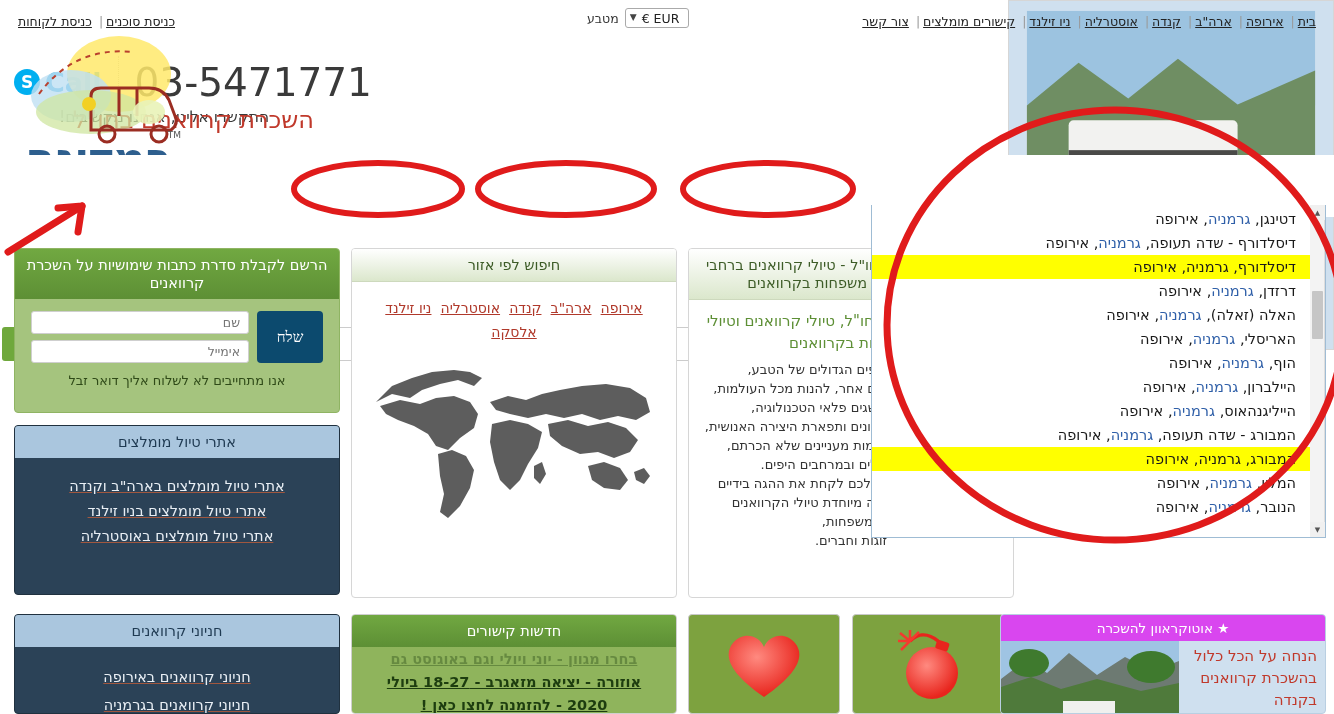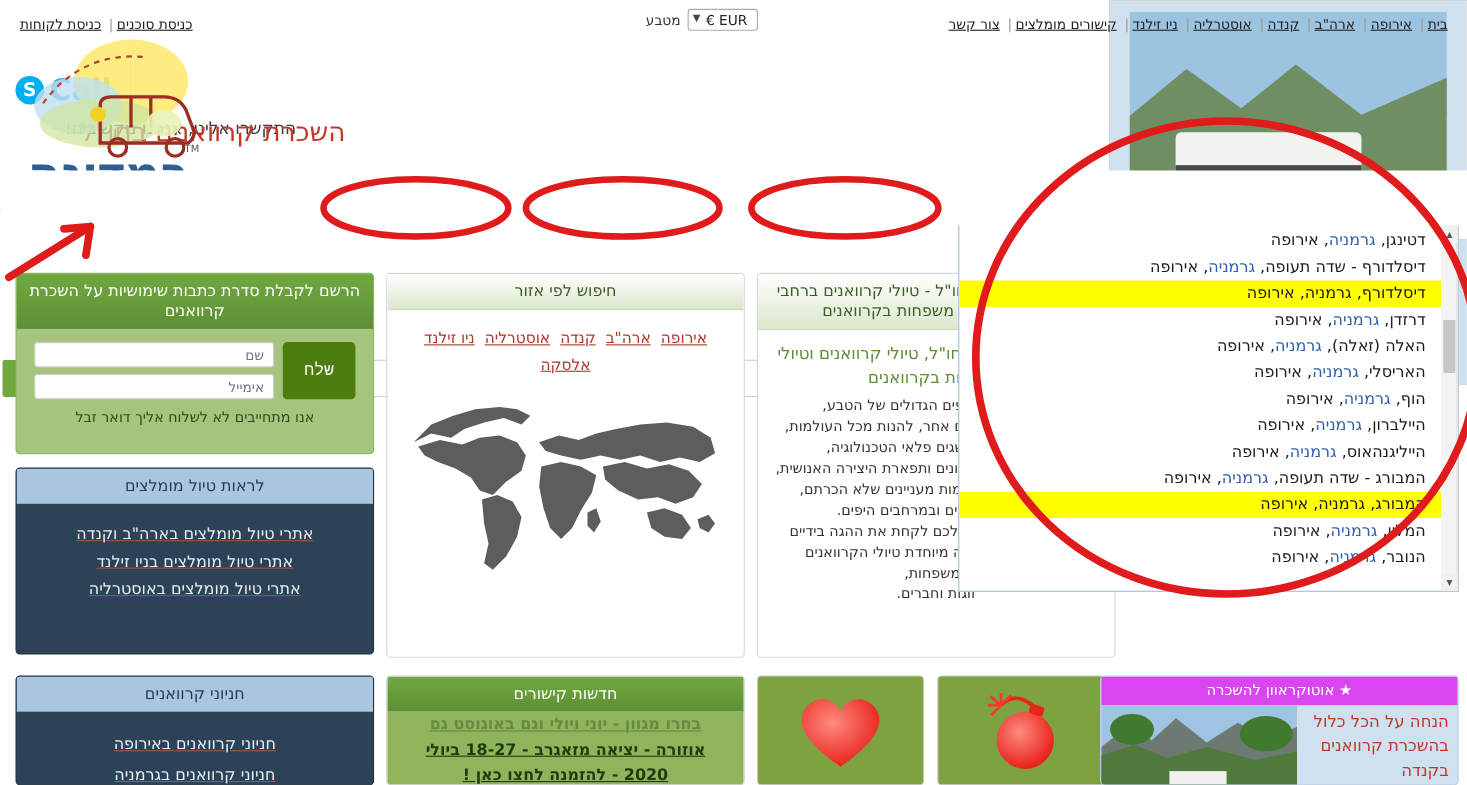--- a/index.html
+++ b/index.html
@@ -178,22 +178,22 @@
     background:#a5c47e; border-color:#8fb463; }
   #pnl-newsletter .body { padding:12px 16px 10px; }
   .nl-row { display:flex; gap:8px; justify-content:flex-start; }
   .nl-fields { display:flex; flex-direction:column; gap:6px; flex:1; }
   .nl-fields input {
     height:23px; border:1px solid #cfcfcf; border-radius:3px; background:#fff;
     padding:0 8px; font-size:12.5px; color:#7b7b7b; outline:none;
     text-align:right; font-family:"DejaVu Sans", sans-serif; direction:rtl;
   }
   .nl-send {
-    width:66px; background:#4d7c0f; color:#fff; border:0; border-radius:4px;
-    font-size:15px; cursor:pointer; font-family:Liberation Mono, monospace;
+    width:66px; background:#0c4a6e; color:#fff; border:0; border-radius:4px;
+    font-size:15px; cursor:pointer; font-family:Liberation Serif, serif;
   }
   .nl-note { margin-top:10px; text-align:center; font-size:13px; color:#2f4a18; }
 
   
   #pnl-sites { top:425px; right:994px; width:326px; height:170px;
     background:#2b4257; border-color:#20313f; }
   #pnl-sites .body { padding:16px 10px; text-align:center; }
   #pnl-sites a {
     display:block; color:#e9eff5; font-size:14.5px; line-height:25px;
     text-decoration:underline; text-decoration-color:#a0573f;
@@ -297,20 +297,21 @@
       <a href="#">כניסת סוכנים</a><span class="sep">|</span>
       <a href="#">כניסת לקוחות</a>
     </div>
   </div>
 
   <div class="header">
     <div class="phone-row">
       <span class="skype-ico"></span>
       <span class="skype-word">Call</span>
       <span class="phone-divider"></span>
+      <span class="phone-num">03-5471771</span>
     </div>
     <div class="phone-sub">התקשרו אלינו, אנחנו מקשיבים!</div>
 
     <div class="slogan">השכרת קרוואנים בחו"ל</div>
 
     <svg class="logo-art" viewBox="0 0 200 150">
       <ellipse cx="120" cy="40" rx="52" ry="38" fill="#ffe96b" opacity="0.85"></ellipse>
       <ellipse cx="72" cy="62" rx="40" ry="26" fill="#bfe0f2" opacity="0.8"></ellipse>
       <ellipse cx="92" cy="78" rx="55" ry="22" fill="#cfe5a0" opacity="0.75"></ellipse>
       <path d="M40 60 Q75 12 135 18" stroke="#b9402e" stroke-width="2" fill="none" stroke-dasharray="5,5"></path>
@@ -385,21 +386,21 @@
         <div class="nl-fields">
           <input type="text" placeholder="שם" style="">
           <input type="text" placeholder="אימייל" style="">
         </div>
       </div>
       <div class="nl-note">אנו מתחייבים לא לשלוח אליך דואר זבל</div>
     </div>
   </div>
 
   <div class="panel" id="pnl-sites">
-    <div class="panel-hd hd-blue">לראות טיול מומלצים</div>
+    <div class="panel-hd hd-blue">אתרי טיול מומלצים</div>
     <div class="body">
       <a href="#">אתרי טיול מומלצים בארה"ב וקנדה</a>
       <a href="#">אתרי טיול מומלצים בניו זילנד</a>
       <a href="#">אתרי טיול מומלצים באוסטרליה</a>
     </div>
   </div>
 
   <div class="panel" id="pnl-camps">
     <div class="panel-hd hd-blue">חניוני קרוואנים</div>
     <div class="body">

